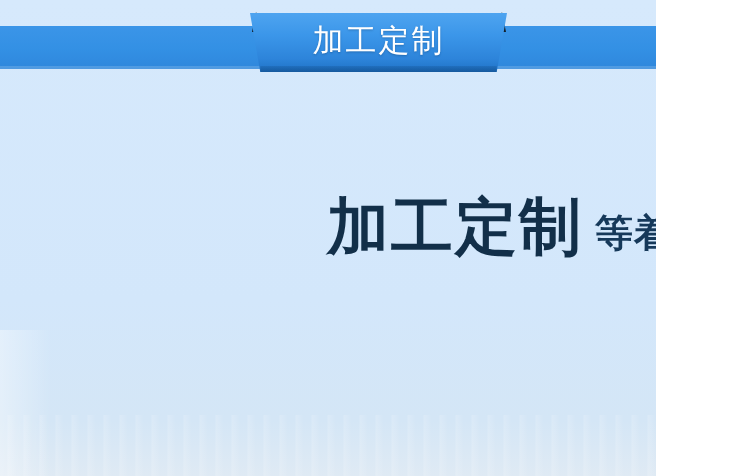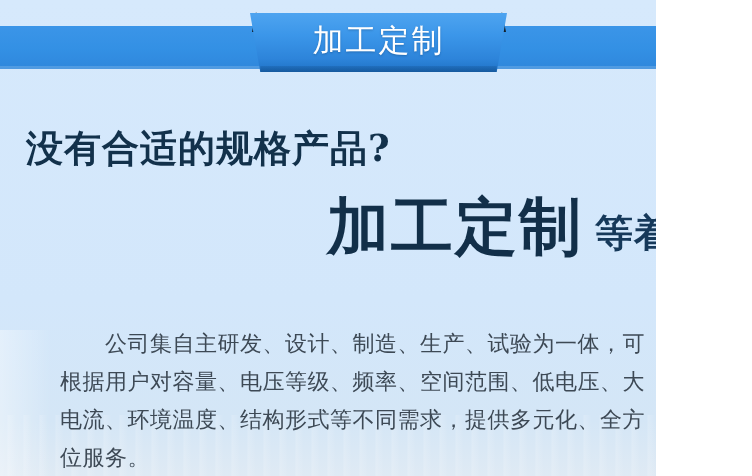--- a/index.html
+++ b/index.html
@@ -198,27 +198,20 @@
   <div class="left-glow"></div>
 
   <div class="ribbon-wrap">
     <div class="ribbon-bar"></div>
     <div class="ribbon-tail left"></div>
     <div class="ribbon-tail right"></div>
     <div class="ribbon-panel"></div>
     <div class="ribbon-label">加工定制</div>
   </div>
 
-  <div class="heading-one">没有合适的规格产品?</div>
 
   <div class="headline-row">
     <span class="headline-main">加工定制</span>
     <span class="headline-sub">等着你</span>
   </div>
 
-  <div class="body-copy">
-    <p>　　公司集自主研发、设计、制造、生产、试验为一体，可</p>
-    <p>根据用户对容量、电压等级、频率、空间范围、低电压、大</p>
-    <p>电流、环境温度、结构形式等不同需求，提供多元化、全方</p>
-    <p>位服务。</p>
-  </div>
 
 </div>
 
 </body></html>

